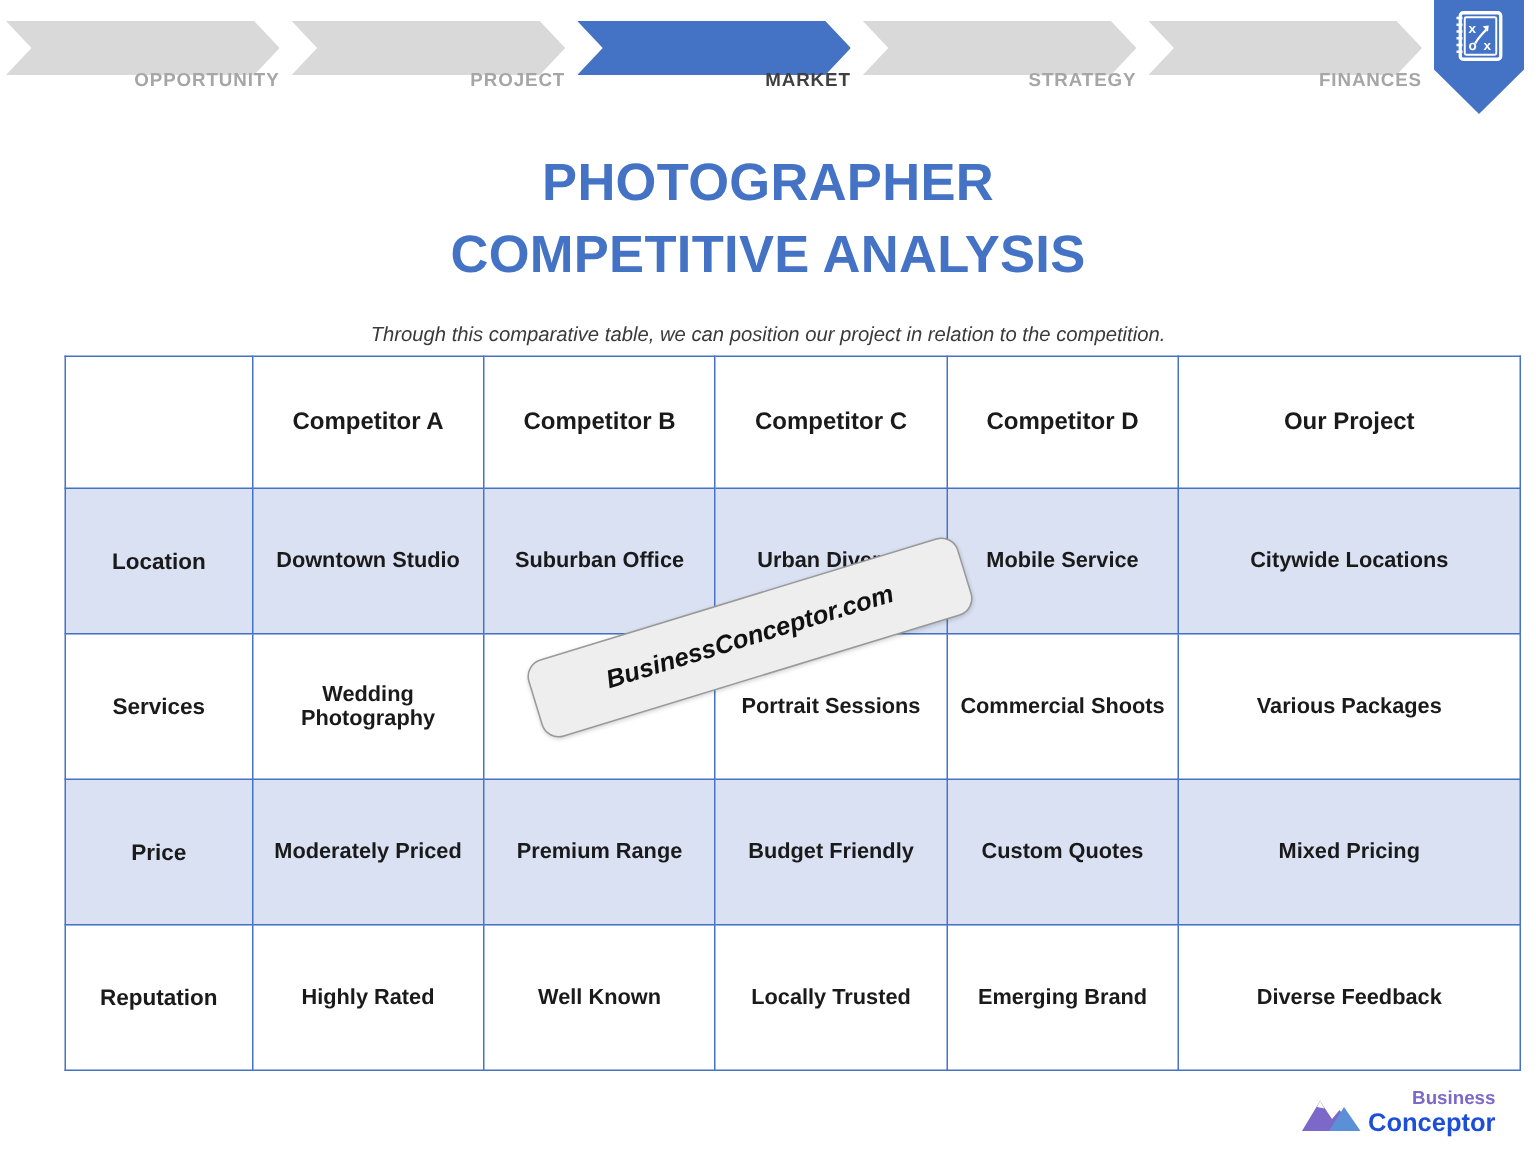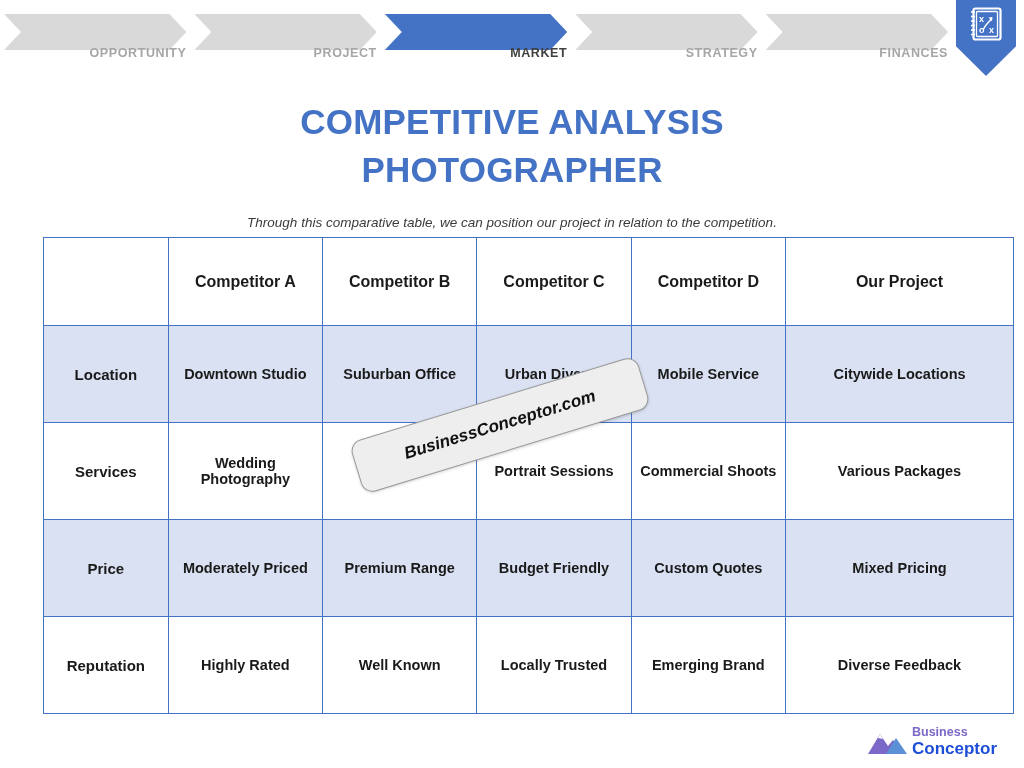--- a/index.html
+++ b/index.html
@@ -53,21 +53,21 @@
   .watermark { position: absolute; left: 350px; top: 398px; width: 300px; height: 54px;
                background: #eeeeee; border: 1px solid #999; border-radius: 12px;
                transform: rotate(-17deg); display: flex; align-items: center;
                justify-content: center; box-shadow: 0 1px 3px rgba(0,0,0,.18); }
   .watermark span { font-size: 17px; font-weight: bold; font-style: italic; color: #111; }
 
   
   .logo { position: absolute; right: 18px; bottom: 8px; width: 140px; height: 36px; }
   .logo-mark { position: absolute; left: 0; top: 6px; width: 52px; height: 26px; }
   .logo-text { position: absolute; left: 46px; top: 2px; line-height: 1.0; }
-  .logo-top { font-size: 12.5px; font-weight: bold; color: #7b68c8; display: block; }
+  .logo-top { font-size: 12.5px; font-weight: bold; color: #7b68c8; display: block; text-align: right; }
   .logo-bottom { font-size: 17px; font-weight: bold; color: #1d4ed8; display: block; margin-top: 1px; }
 </style>
 </head>
 <body>
 
 <div class="slide">
 
   <div class="nav">
     <div class="nav-chevrons">
       <div class="chev"></div>
@@ -98,22 +98,22 @@
         <text x="12" y="17" font-family="Liberation Sans, sans-serif" font-size="9" font-weight="bold" fill="#ffffff">x</text>
         <text x="12" y="28" font-family="Liberation Sans, sans-serif" font-size="9" font-weight="bold" fill="#ffffff">o</text>
         <text x="22" y="28" font-family="Liberation Sans, sans-serif" font-size="9" font-weight="bold" fill="#ffffff">x</text>
         <path d="M16.5 24 C 18.5 20, 21 18, 24.5 14" fill="none" stroke="#ffffff" stroke-width="1.5"></path>
         <path d="M21.5 12.5 L 25.5 12 L 25 16.2 Z" fill="#ffffff"></path>
       </svg>
     </div>
   </div>
 
   <div class="title">
+    <div>PHOTOGRAPHER</div>
     <div>COMPETITIVE ANALYSIS</div>
-    <div>PHOTOGRAPHER</div>
   </div>
   <div class="subtitle">Through this comparative table, we can position our project in relation to the competition.</div>
 
   <table class="tbl">
     <thead>
       <tr>
         <th class="col-head"></th>
         <th class="col-a">Competitor A</th>
         <th class="col-b">Competitor B</th>
         <th class="col-c">Competitor C</th>

